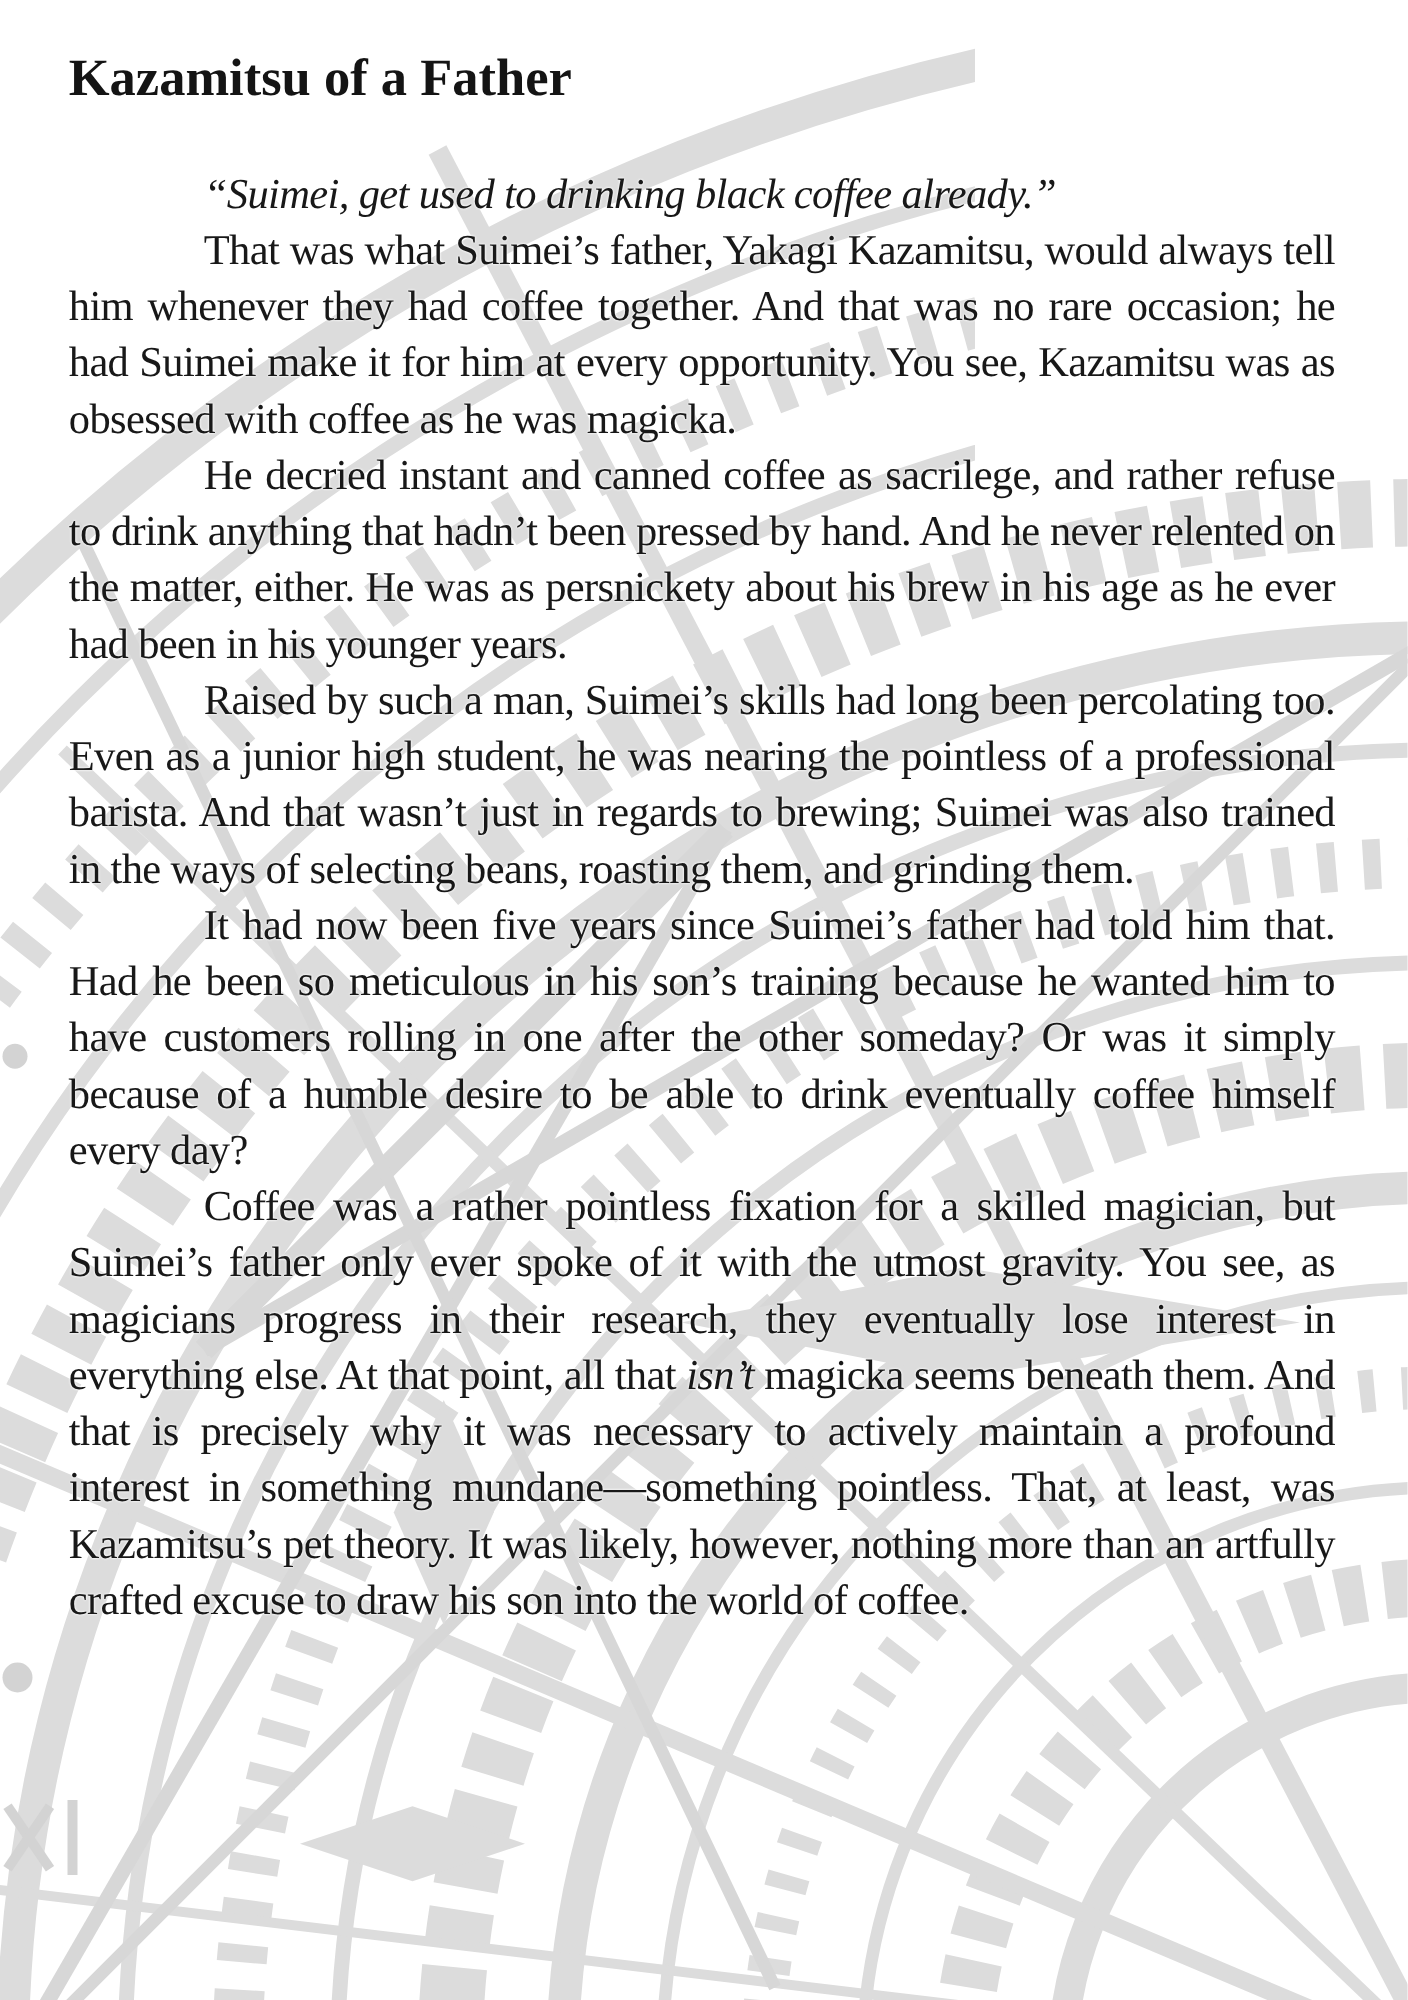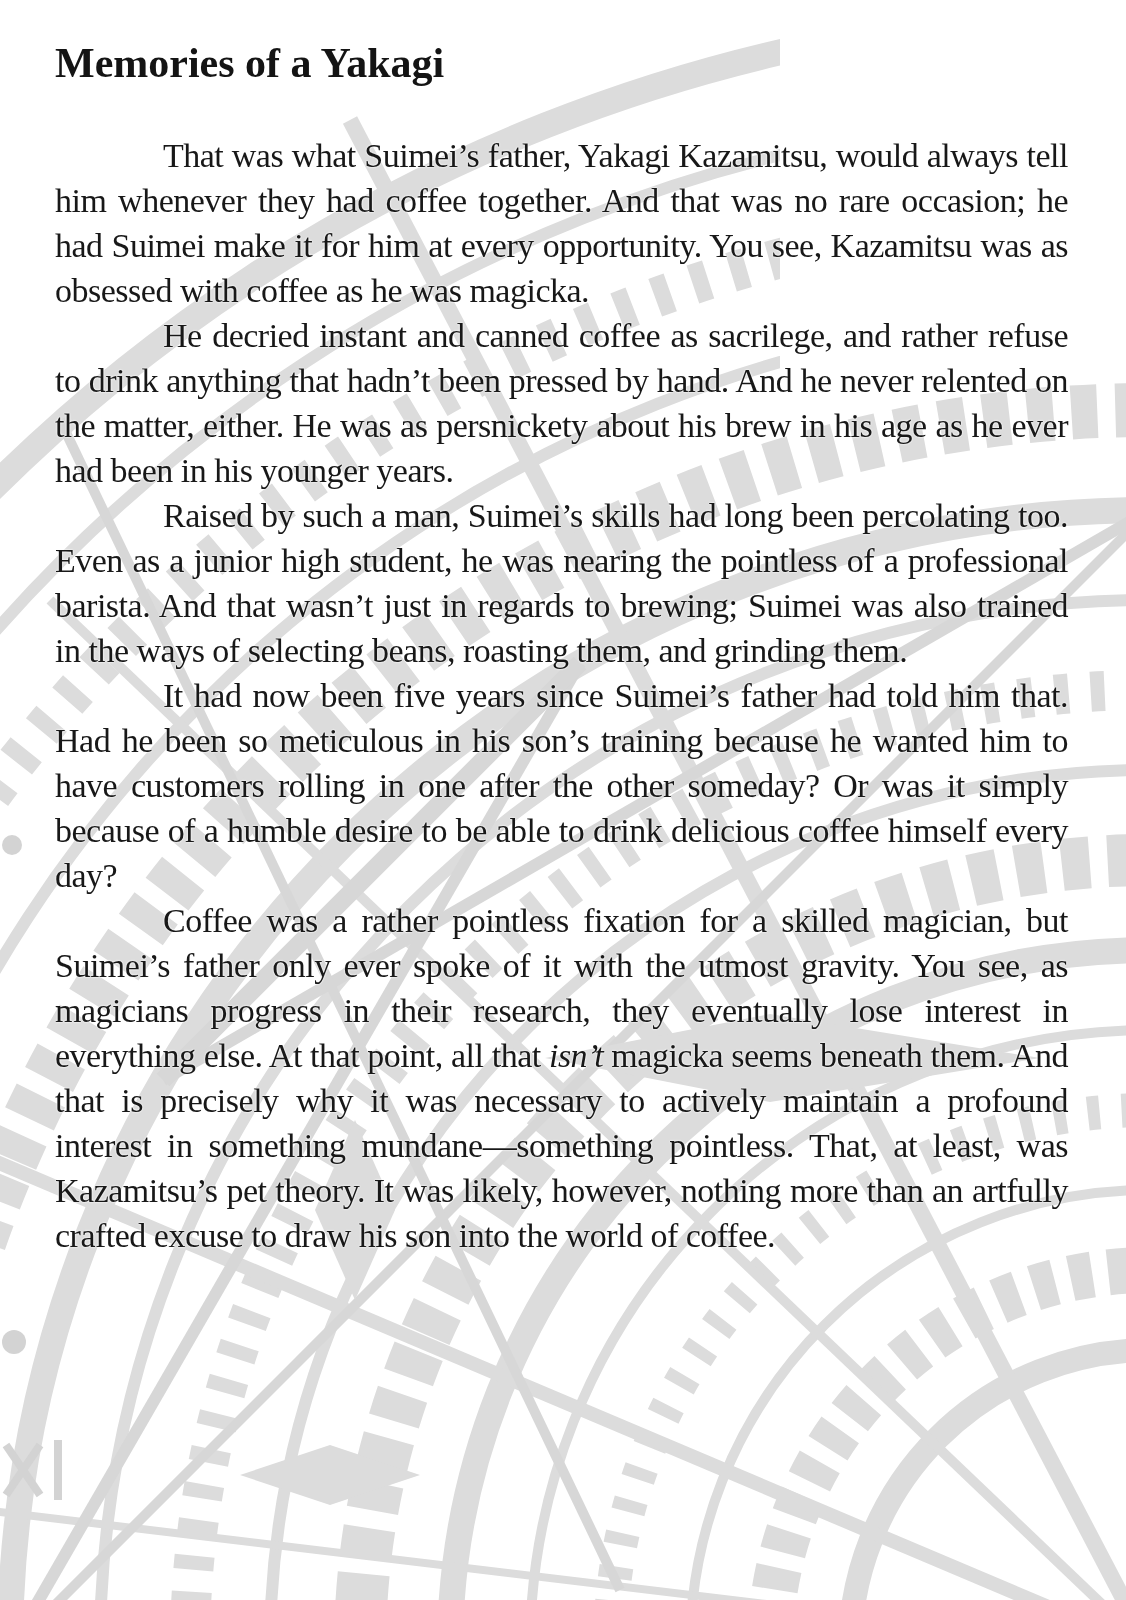--- a/index.html
+++ b/index.html
@@ -110,23 +110,24 @@
       <line x1="6" y1="1445" x2="40" y2="1495" stroke-width="8"></line>
       <line x1="40" y1="1445" x2="6" y2="1495" stroke-width="8"></line>
       <line x1="58" y1="1440" x2="58" y2="1500" stroke-width="8"></line>
     </g>
     <g fill="#d3d3d3" stroke="none">
       <circle cx="12" cy="845" r="10"></circle>
       <circle cx="14" cy="1342" r="12"></circle>
     </g>
   </svg>
 
-  <h1 class="chapter-title">Memories of a Yakagi</h1>
+  <h1 class="chapter-title">Kazamitsu of a Father</h1>
 
   <div class="body-text" id="paragraphs">
+      <p class="para dialogue"><em>“Suimei, get used to drinking black coffee already.”</em></p>
       <p class="para"><span>That was what Suimei’s father, Yakagi Kazamitsu, would always tell him whenever they had coffee together. And that was no rare occasion; he had Suimei make it for him at every opportunity. You see, Kazamitsu was as obsessed with coffee as he was magicka.</span></p>
       <p class="para"><span>He decried instant and canned coffee as sacrilege, and rather refuse to drink anything that hadn’t been pressed by hand. And he never relented on the matter, either. He was as persnickety about his brew in his age as he ever had been in his younger years.</span></p>
       <p class="para"><span>Raised by such a man, Suimei’s skills had long been percolating too. Even as a junior high student, he was nearing the pointless of a professional barista. And that wasn’t just in regards to brewing; Suimei was also trained in the ways of selecting beans, roasting them, and grinding them.</span></p>
-      <p class="para"><span>It had now been five years since Suimei’s father had told him that. Had he been so meticulous in his son’s training because he wanted him to have customers rolling in one after the other someday? Or was it simply because of a humble desire to be able to drink delicious coffee himself every day?</span></p>
+      <p class="para"><span>It had now been five years since Suimei’s father had told him that. Had he been so meticulous in his son’s training because he wanted him to have customers rolling in one after the other someday? Or was it simply because of a humble desire to be able to drink eventually coffee himself every day?</span></p>
       <p class="para"><span>Coffee was a rather pointless fixation for a skilled magician, but Suimei’s father only ever spoke of it with the utmost gravity. You see, as magicians progress in their research, they eventually lose interest in everything else. At that point, all that </span><em>isn’t</em><span> magicka seems beneath them. And that is precisely why it was necessary to actively maintain a profound interest in something mundane—something pointless. That, at least, was Kazamitsu’s pet theory. It was likely, however, nothing more than an artfully crafted excuse to draw his son into the world of coffee.</span></p>
     </div>
 
 </div>
 
 </body></html>

